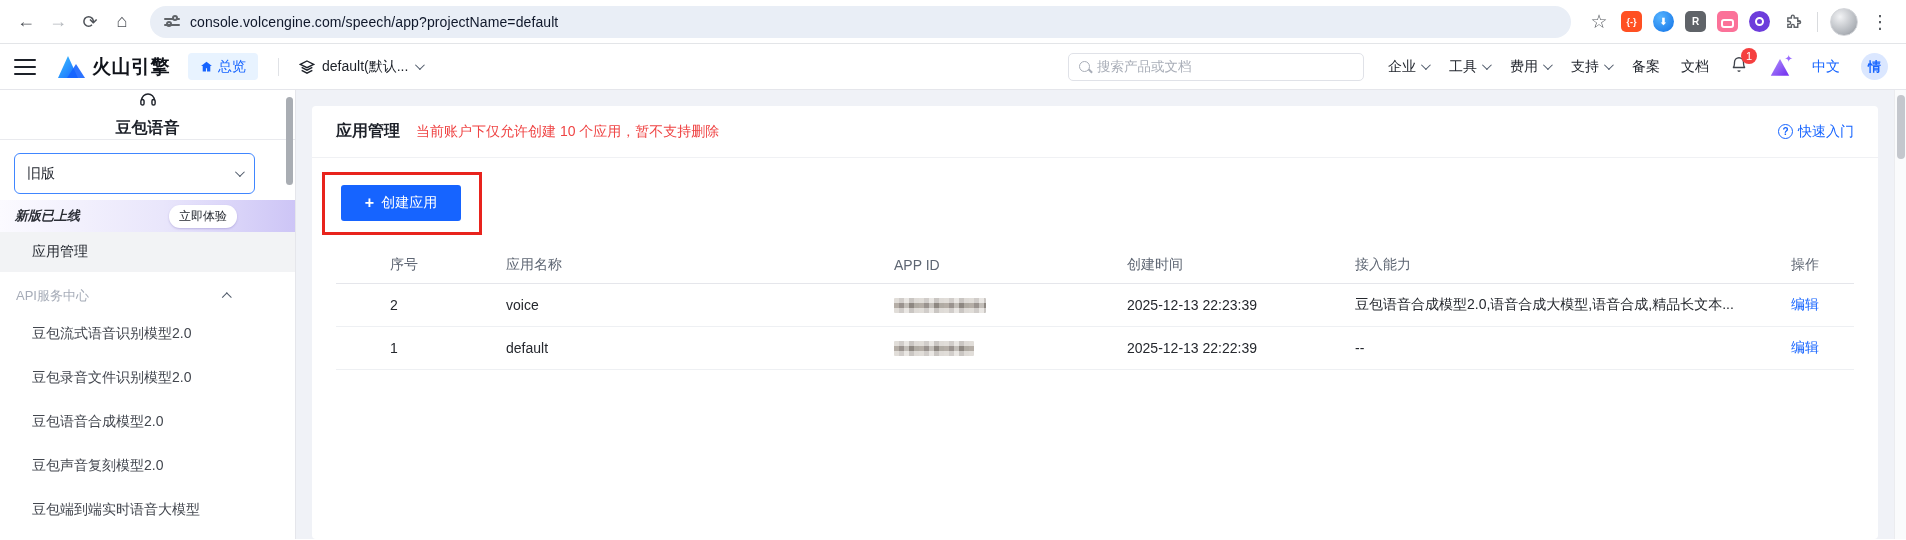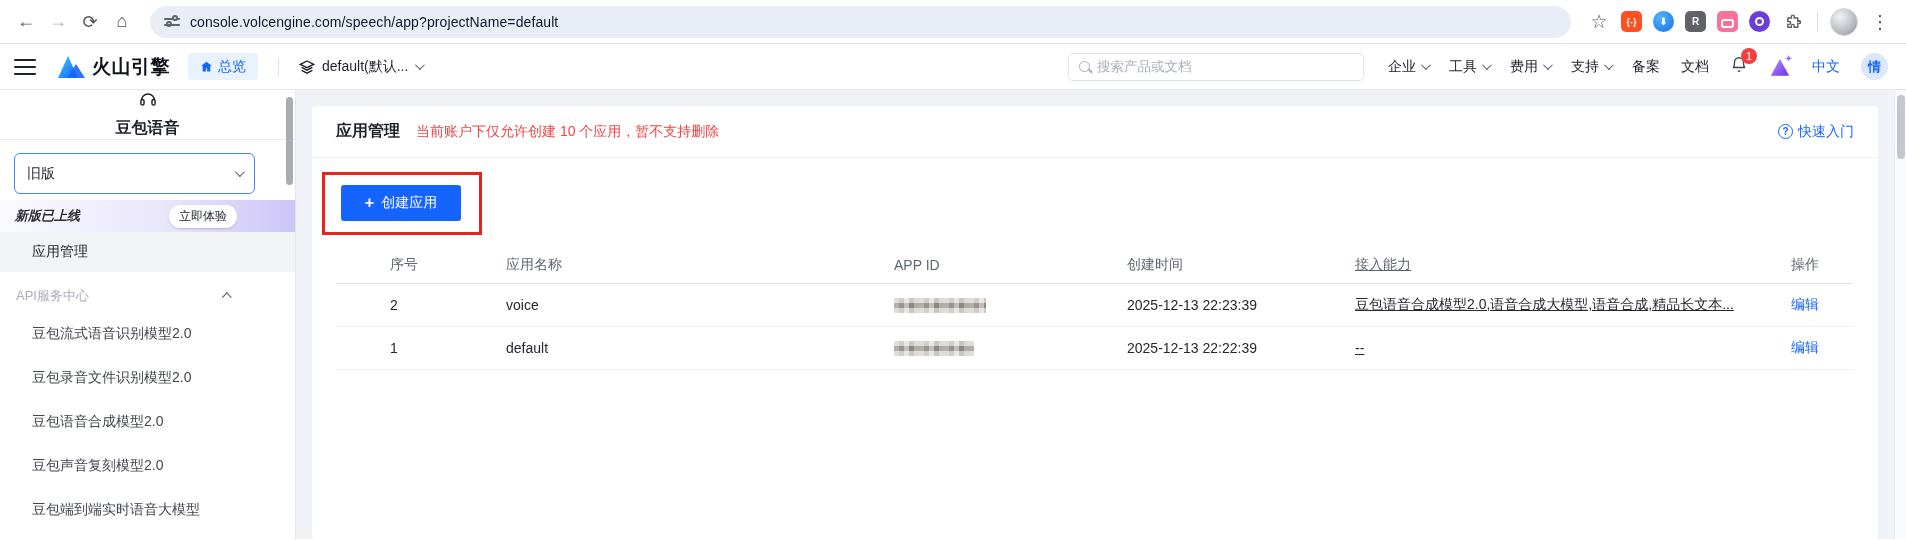--- a/index.html
+++ b/index.html
@@ -107,21 +107,21 @@
   .create-btn { width:120px; height:36px; background:#1664ff; border:none; border-radius:3px; color:#fff;
     font-size:14px; display:flex; align-items:center; justify-content:center; gap:7px; cursor:pointer; font-family:inherit; }
   .plus { font-size:16px; font-weight:bold; line-height:1; margin-top:-1px; }
 
   table.app-table { border-collapse:collapse; width:calc(100% - 48px); margin:12px 24px 0 24px; table-layout:fixed; }
   .app-table th { font-size:14px; font-weight:normal; color:#5e6673; text-align:left; height:36px;
     border-bottom:1px solid #e5e6eb; padding:0 8px 0 0; }
   .app-table td { font-size:14px; color:#25282e; height:43px; border-bottom:1px solid #eef0f3; padding:0 8px 0 0; }
   .app-table th.c1, .app-table td.c1 { padding-left:54px; width:170px; }
   .app-table .c2 { width:388px; } .app-table .c3 { width:233px; }
-  .app-table .c4 { width:228px;margin-left:32px; } .app-table .c5 { width:436px;text-decoration:underline; }
+  .app-table .c4 { width:228px;margin-left:32px; } .app-table .c5 { width:436px; }
   .app-table .c6 { width:auto; }
   .cap-cell { white-space:nowrap; overflow:hidden; text-overflow:ellipsis;margin-top:34px; }
   .edit-link { color:#1664ff; cursor:pointer; }
   .mosaic { display:inline-block; height:15px; border-radius:1px; vertical-align:middle;
     background-image:
       repeating-linear-gradient(0deg, rgba(255,255,255,.45) 0 5px, rgba(0,0,0,.10) 5px 10px),
       repeating-linear-gradient(90deg,#c9c2ba 0 5px,#aba49f 5px 10px,#d8d3cd 10px 15px,#9e9791 15px 20px,#c4beb6 20px 25px); }
 </style>
 </head>
 <body>

